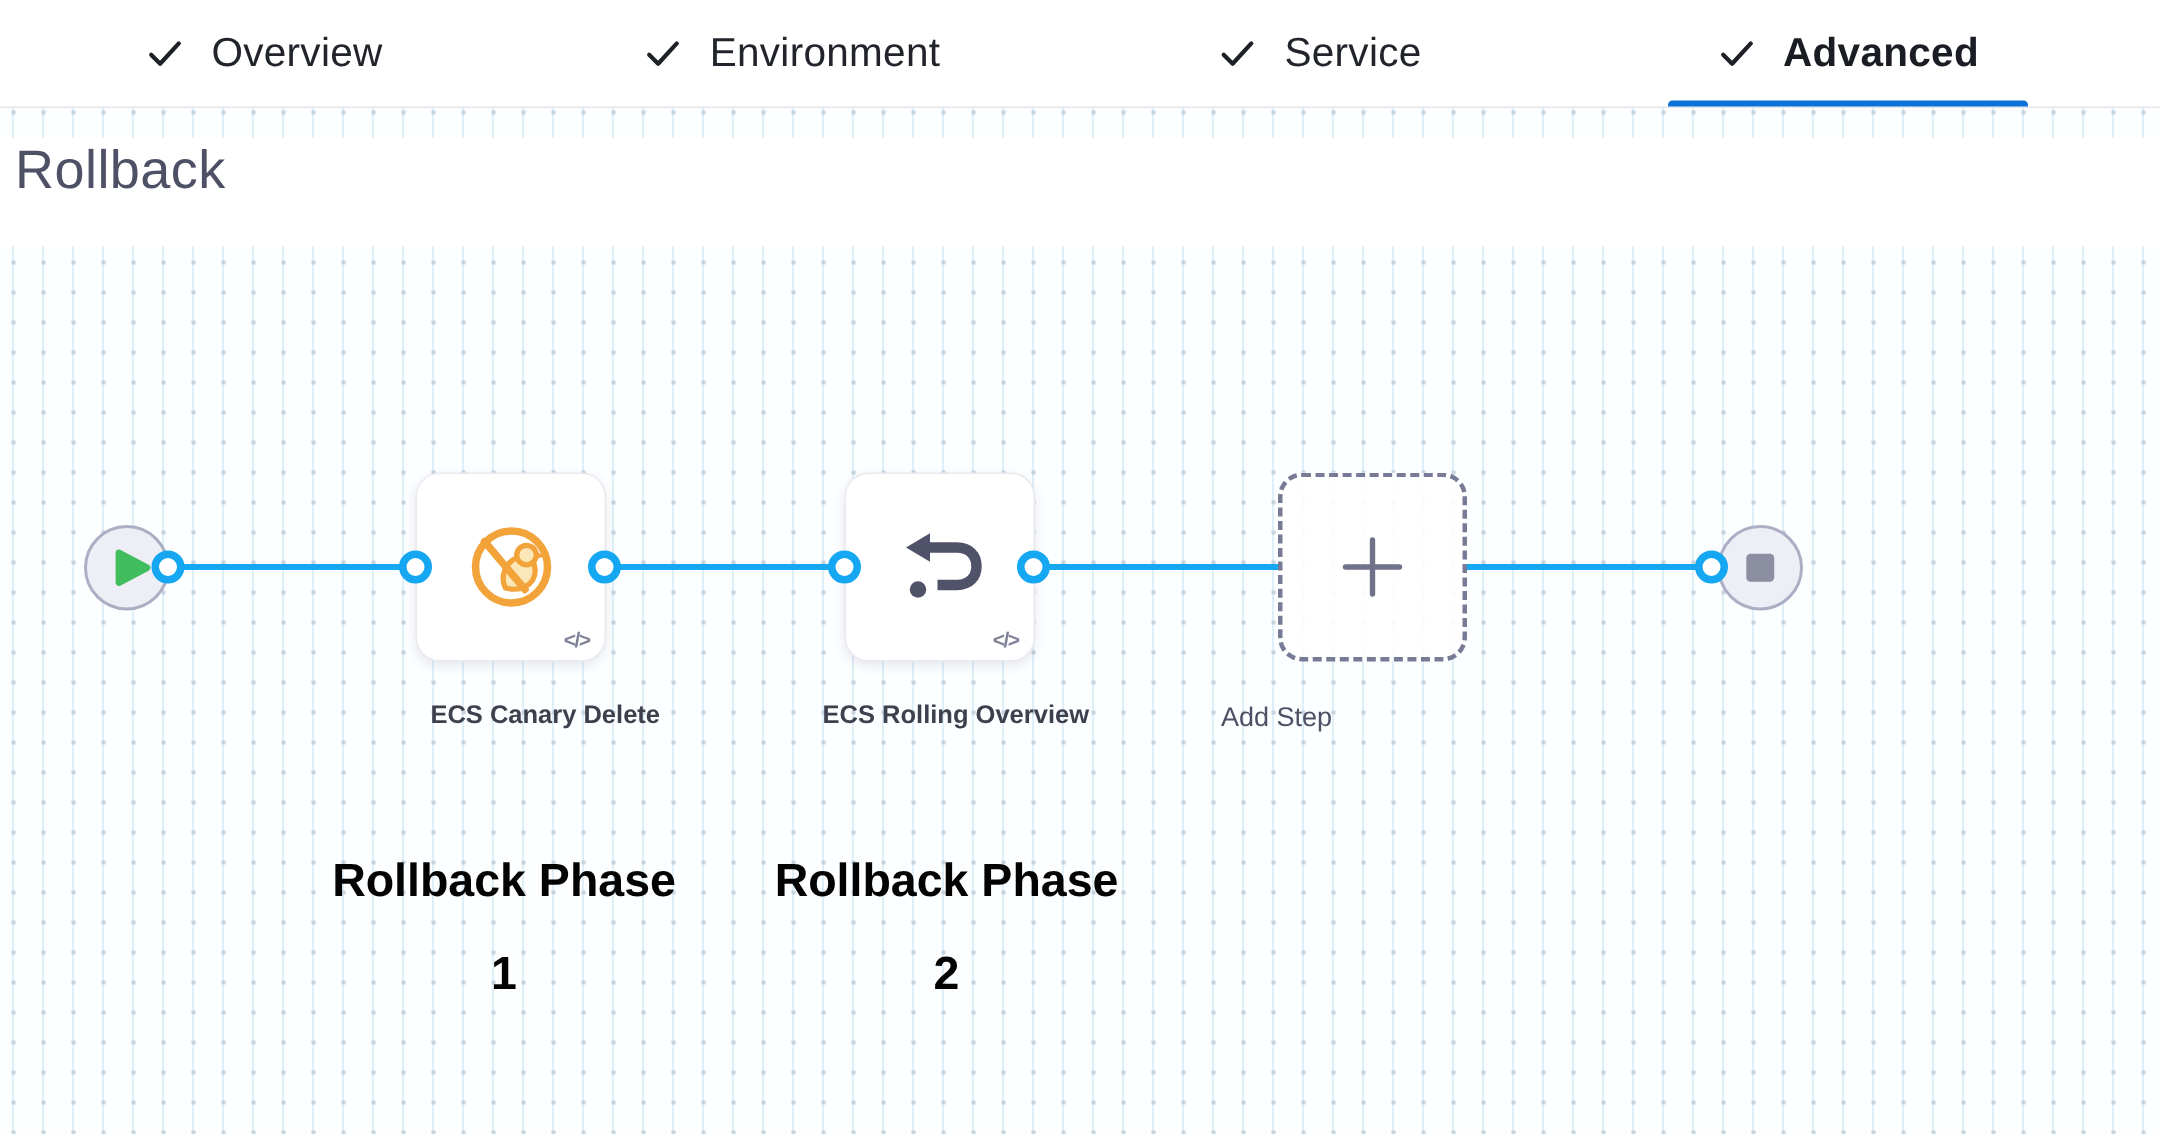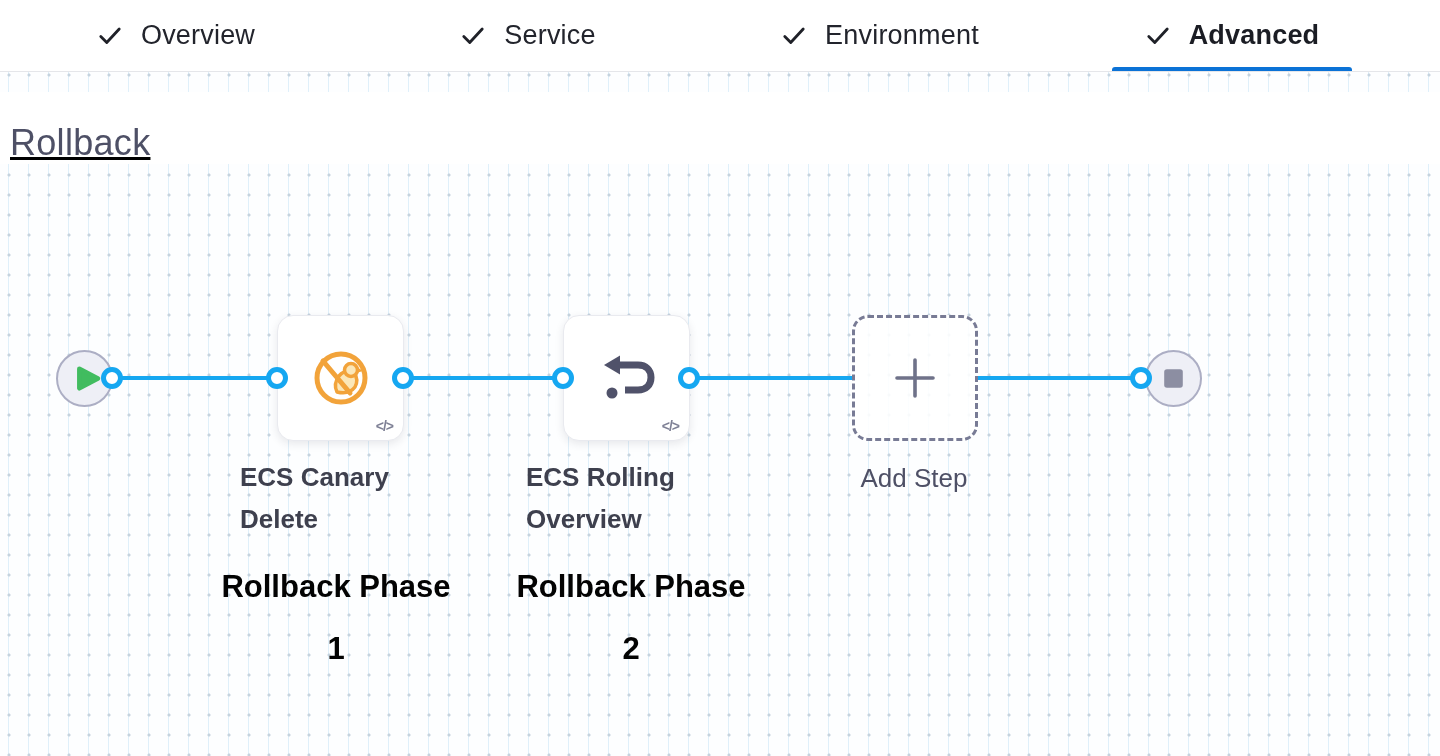--- a/index.html
+++ b/index.html
@@ -24,21 +24,21 @@
   
   .canvas { position:absolute; top:72px; left:0; width:1440px; height:684px;
             background-color:#FDFEFF;
             background-image:
               radial-gradient(circle, #C5D3DE 1.35px, rgba(197,211,222,0) 1.75px),
               linear-gradient(90deg, rgba(120,189,233,0.22) 1.5px, rgba(120,189,233,0) 1.5px);
             background-size: 20px 20px, 20px 100%;
             background-position: -1px -7px, 8px 0; }
 
   .heading-strip { position:absolute; top:20px; left:0; width:1440px; height:72px;
-                   background:#fff; display:flex; align-items:flex-end; padding-left:10px;text-decoration:underline; }
+                   background:#fff; display:flex; align-items:flex-start; padding-left:10px; }
   .heading-strip .section-heading { font-size:36px; font-weight:500; color:#4E5066;
                                     letter-spacing:0.3px; }
 
   
   .edge { position:absolute; top:304px; height:4px; background:#15A7F1; z-index:1; }
   .port { position:absolute; top:295px; width:22px; height:22px; border-radius:50%;
           background:#fff; border:5px solid #15A7F1; z-index:4; }
 
   
   .terminal { position:absolute; top:278px; width:57px; height:57px; border-radius:50%;
@@ -51,24 +51,24 @@
                box-shadow:0 3px 8px rgba(40,41,61,0.10);
                display:flex; align-items:center; justify-content:center; cursor:pointer; }
   .code-badge { position:absolute; right:10px; bottom:6px; font-size:14px; font-weight:700;
                 color:#7E8095; letter-spacing:-1px; }
 
   .add-step { position:absolute; top:243px; left:852px; width:126px; height:126px;
               background:rgba(255,255,255,0.88); border:3px dashed #787B95; border-radius:16px;
               z-index:3; display:flex; align-items:center; justify-content:center; cursor:pointer; }
 
   
-  .step-label { position:absolute; top:384px; width:200px; text-align:left;
-                font-size:26px; line-height:42px; font-weight:600; color:#3E404E; z-index:2; }
-  .add-step-label { position:absolute; top:385px; width:200px; text-align:center;
-                    font-size:26px; line-height:42px; font-weight:500; color:#4E5066; z-index:2; }
+  .step-label { position:absolute; top:384px; width:200px; text-align:right;
+                font-size:17px; line-height:42px; font-weight:600; color:#3E404E; z-index:2; }
+  .add-step-label { position:absolute; top:385px; width:200px; text-align:left;
+                    font-size:18px; line-height:42px; font-weight:500; color:#4E5066; z-index:2; }
   .annotation { position:absolute; top:484px; width:250px; text-align:center;
                 font-size:31px; line-height:62px; font-weight:700; color:#030303; z-index:2; }
 </style>
 </head>
 <body>
 
 <div class="app">
 
   <div class="tabbar-wrap">
     <div class="tabbar">
@@ -77,28 +77,28 @@
         <svg class="check" viewBox="0 0 24 24">
             <path d="M3.5 12.5 L9 18 L20.5 5.5"></path>
           </svg>
         <span class="tab-label">Overview</span>
       </div>
 
       <div class="tab">
         <svg class="check" viewBox="0 0 24 24">
             <path d="M3.5 12.5 L9 18 L20.5 5.5"></path>
           </svg>
-        <span class="tab-label">Service</span>
+        <span class="tab-label">Environment</span>
       </div>
 
       <div class="tab">
         <svg class="check" viewBox="0 0 24 24">
             <path d="M3.5 12.5 L9 18 L20.5 5.5"></path>
           </svg>
-        <span class="tab-label">Environment</span>
+        <span class="tab-label">Service</span>
       </div>
 
       <div class="tab active">
         <svg class="check" viewBox="0 0 24 24">
             <path d="M3.5 12.5 L9 18 L20.5 5.5"></path>
           </svg>
         <span class="tab-label">Advanced</span>
         <span class="underline"></span>
       </div>
 

